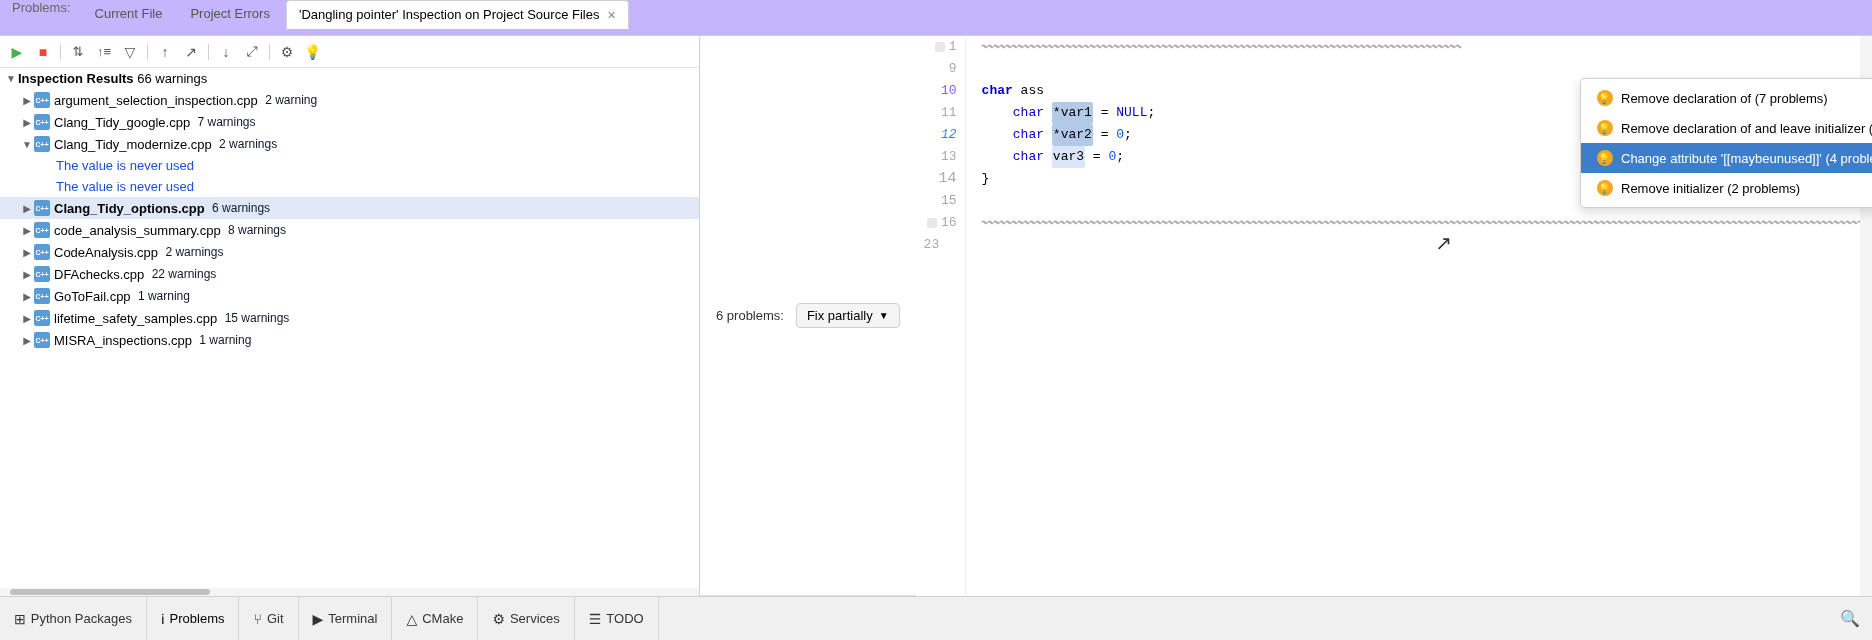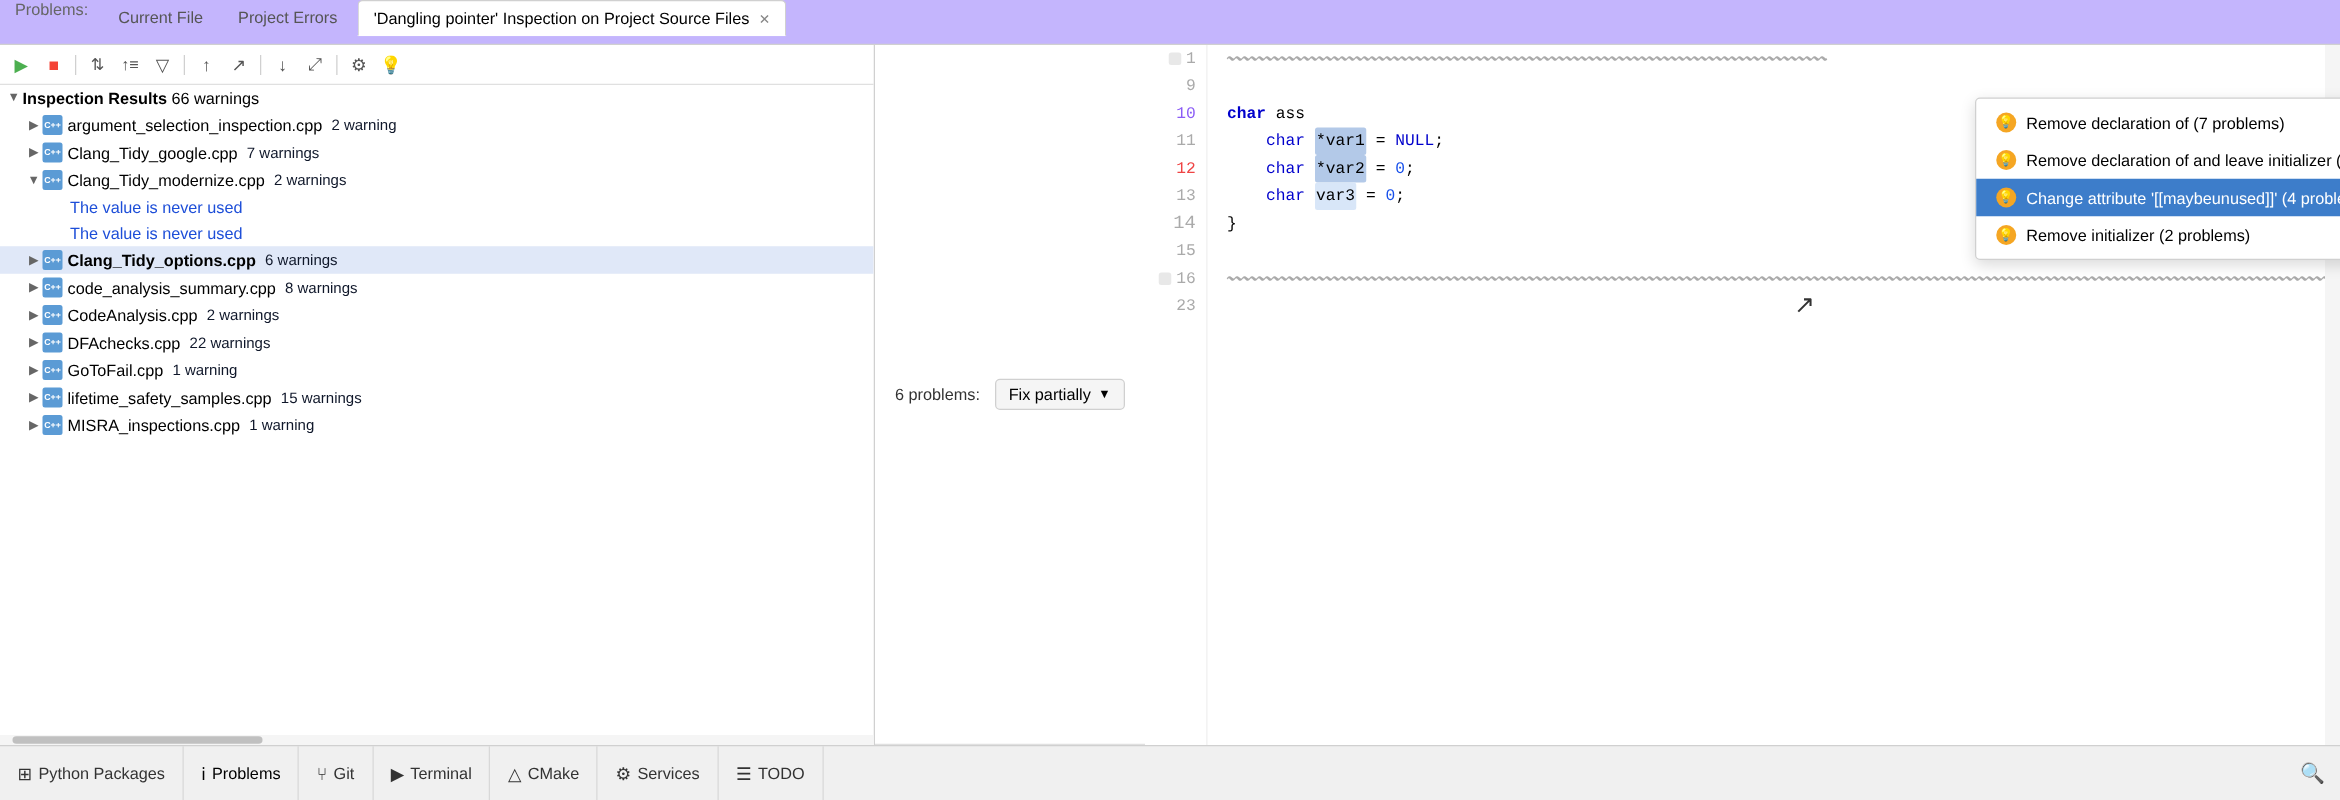--- a/index.html
+++ b/index.html
@@ -550,29 +550,29 @@
 
     <div class="code-area">
       <div class="line-numbers">
         <div class="line-number-row">
           <div class="line-marker"></div>
           <span>1</span>
         </div>
         <div style="height:22px; line-height:22px; text-align:right; color:#aaa; font-family:'Courier New',monospace; font-size:13px; padding-right:0;">9</div>
         <div style="height:22px; line-height:22px; text-align:right; color:#8b5cf6; font-family:'Courier New',monospace; font-size:13px;">10</div>
         <div style="height:22px; line-height:22px; text-align:right; color:#aaa; font-family:'Courier New',monospace; font-size:13px;">11</div>
-        <div style="height:22px; line-height:22px; text-align:right; color:#ef4444; font-family:'Courier New',monospace; font-size:13px;">12</div>
+        <div style="height:22px; line-height:22px; text-align:right; color:#3b82f6; font-family:'Courier New',monospace; font-size:13px;font-style:italic;">12</div>
         <div style="height:22px; line-height:22px; text-align:right; color:#aaa; font-family:'Courier New',monospace; font-size:13px;">13</div>
         <div style="height:22px; line-height:22px; text-align:right; color:#aaa; font-family:'Courier New',monospace; font-size:15px;">14</div>
         <div style="height:22px; line-height:22px; text-align:right; color:#aaa; font-family:'Courier New',monospace; font-size:13px;">15</div>
         <div class="line-number-row">
           <div class="line-marker"></div>
           <span>16</span>
         </div>
-        <div style="height:22px; line-height:22px; text-align:right; color:#aaa; font-family:'Courier New',monospace; font-size:13px;">23</div>
+        <div style="height:22px; line-height:22px; text-align:left; color:#aaa; font-family:'Courier New',monospace; font-size:13px;">23</div>
       </div>
 
       <div class="code-lines">
 
         <div class="code-line">
           <span style="color:#aaa; font-size:12px;">〰〰〰〰〰〰〰〰〰〰〰〰〰〰〰〰〰〰〰〰〰〰〰〰〰〰〰〰〰〰〰〰〰〰〰〰〰〰〰〰</span>
         </div>
 
         <div class="code-line">&nbsp;</div>
 

